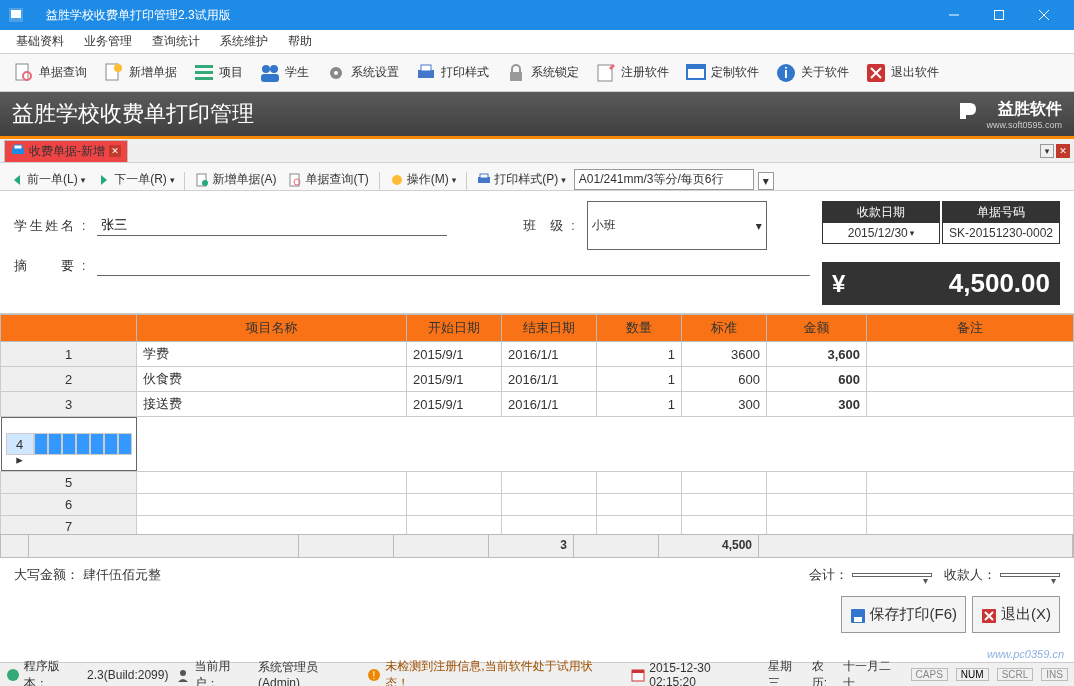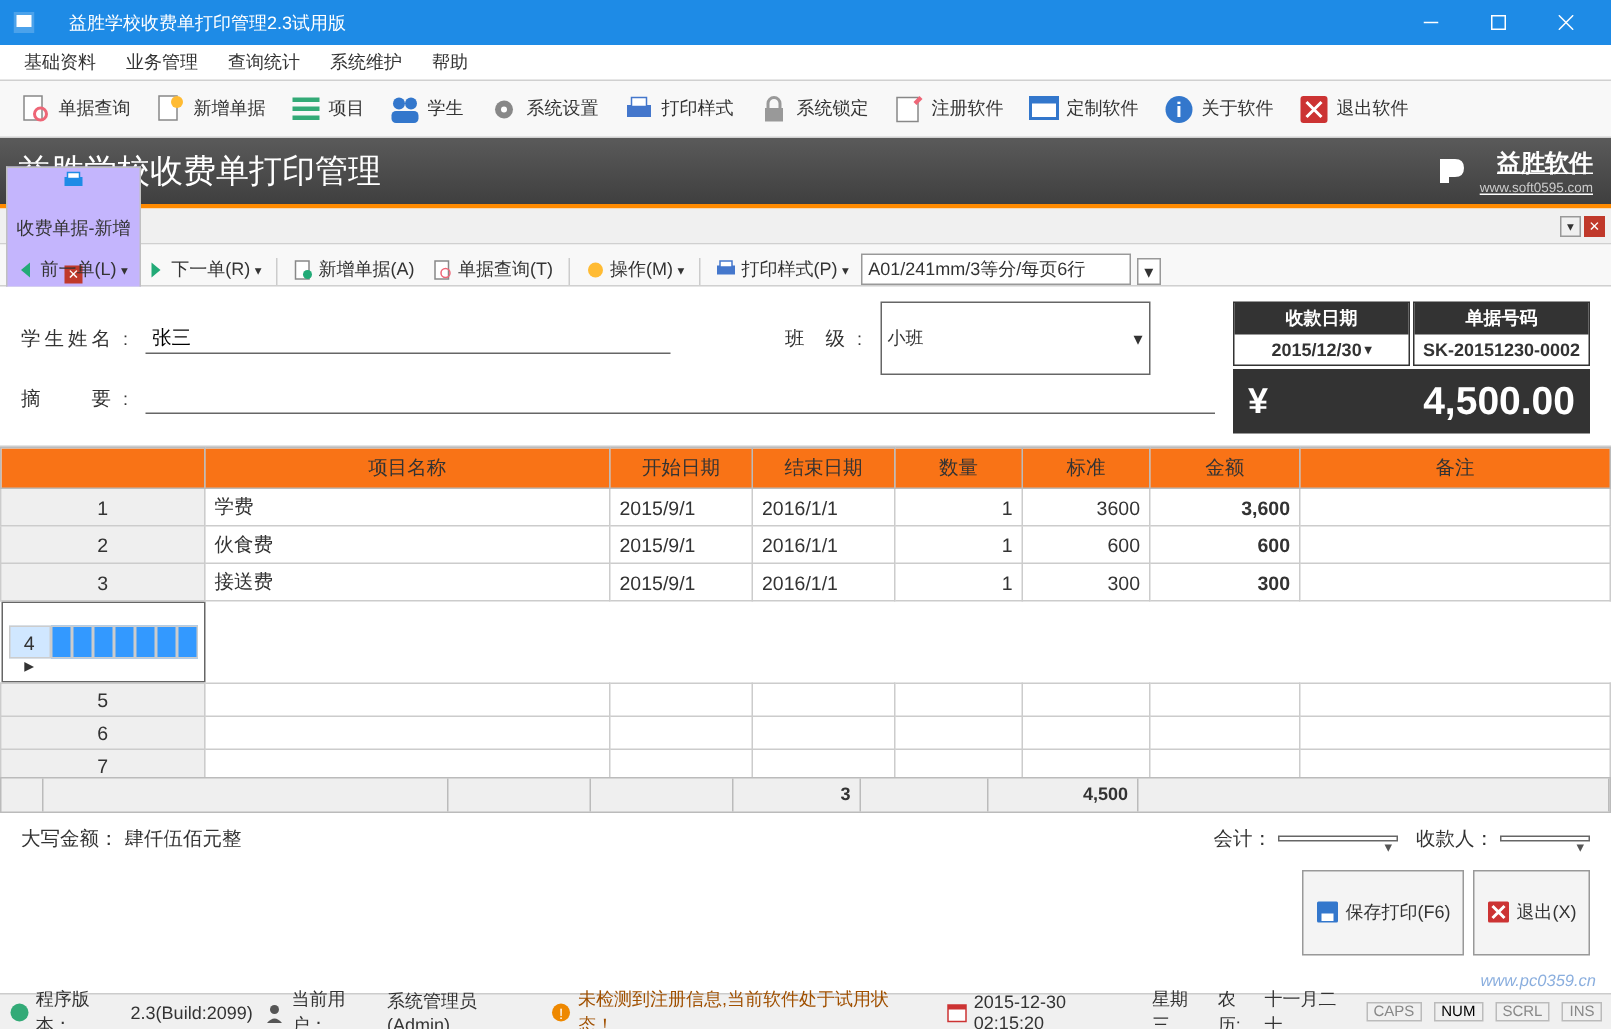--- a/index.html
+++ b/index.html
@@ -13,30 +13,30 @@
 
 .menubar { background: #fff; border-bottom: 1px solid #d0d0d0; height: 24px; display: flex; align-items: center; padding: 0 6px; font-size: 12px; }
 .menubar .menu-item { padding: 2px 10px; cursor: pointer; }
 
 .toolbar1 { background: #f8f8f8; border-bottom: 1px solid #d0d0d0; height: 38px; display: flex; align-items: center; padding: 0 6px; gap: 2px; }
 .tbtn { display: flex; align-items: center; gap: 4px; padding: 4px 6px; cursor: pointer; border: 1px solid transparent; border-radius: 2px; }
 .tbtn .ticon { width: 22px; height: 22px; display: inline-flex; align-items: center; justify-content: center; }
 
 .banner { background: linear-gradient(#5a5a5a,#3f3f3f); height: 44px; display: flex; align-items: center; padding: 0 12px; color: #fff; }
 .banner-title { font-size: 22px; font-weight: normal; flex: 1; }
-.brand { display: flex; align-items: center; gap: 6px; text-decoration: underline; }
+.brand { display: flex; gap: 6px; }
 .brand-logo { width: 24px; height: 24px; }
 .brand-txt { text-align: right; }
 .brand-txt .b1 { font-size: 16px; font-weight: bold; }
 .brand-txt .b2 { font-size: 9px; color: #ccc; }
 
 .orange-strip { height: 3px; background: #ff8a00; }
 
 .tabrow { height: 24px; background: #f0f0f0; border-bottom: 1px solid #d0d0d0; display: flex; align-items: center; padding: 0 4px; }
-.tab { background: #c4b5fd; border: 1px solid #c0c0c0; border-bottom: none; padding: 2px 6px; display: flex; align-items: center; gap: 16px; font-size: 12px; flex-direction: column; }
+.tab { background: #ef4444; border: 1px solid #c0c0c0; border-bottom: none; padding: 2px 6px; display: flex; align-items: center; gap: 4px; font-size: 12px; }
 .tab .picon { width: 14px; height: 14px; }
 .tab .x { width: 12px; height: 12px; background: #c0392b; color: #fff; display: flex; align-items: center; justify-content: center; font-size: 9px; cursor: pointer; }
 .tabrow .spacer { flex: 1; }
 .tabrow .rightctl { display: flex; gap: 2px; }
 .sq { width: 14px; height: 14px; display: flex; align-items: center; justify-content: center; cursor: pointer; border: 1px solid #999; font-size: 9px; }
 .sq.red { background: #c0392b; color: #fff; border-color:#c0392b; }
 
 .toolbar2 { height: 28px; background: #f8f8f8; border-bottom: 1px solid #d0d0d0; display: flex; align-items: flex-end; padding: 0 6px; gap: 4px; font-size: 12px; }
 .t2btn { display: flex; align-items: center; gap: 3px; padding: 2px 4px; cursor: pointer; }
 .t2sep { width: 1px; height: 18px; background: #ccc; margin: 0 2px; }
@@ -45,21 +45,21 @@
 .formarea { padding: 10px 14px 8px 14px; border-bottom: 1px solid #ccc; display: flex; gap: 12px; }
 .formleft { flex: 1; }
 .formtitle { font-size: 28px; font-weight: normal; margin-bottom: 8px; }
 .formrow { display: flex; align-items: center; gap: 8px; margin-bottom: 6px; }
 .formrow label { width: 60px; text-align: justify; text-align-last: justify; font-size: 13px; }
 .formrow .colon { margin-right: 4px; }
 .inp { border: none; border-bottom: 1px solid #666; background: transparent; padding: 2px 4px; font-size: 13px; flex: 1; }
 .inp.w1 { width: 350px; flex: none; }
 .sel { border: 1px solid #666; background: #fff; padding: 15px 4px; display: flex; align-items: center; justify-content: space-between; cursor: pointer; }
 .formright { width: 238px; }
-.infobox { border: 1px solid #333; margin-bottom: 0; font-weight: bold; }
+.infobox { border: 1px solid #333; margin-bottom: 16px; }
 .infohdr { background: #333; color: #fff; text-align: center; padding: 2px 0; font-size: 12px; }
 .infoval { text-align: center; padding: 3px 0; font-size: 12px; display: flex; align-items: center; justify-content: center; gap:2px;}
 .twoboxes { display: flex; gap: 2px; }
 .twoboxes > div { flex: 1; }
 .amountbox { background: #333; color: #fff; display: flex; align-items: center; padding: 6px 10px; margin-top: 2px; }
 .amountbox .yen { font-size: 24px; font-weight: bold; margin-right: 8px; }
 .amountbox .amt { flex: 1; text-align: right; font-size: 26px; font-weight: bold; }
 
 .gridarea { height: 220px; overflow: hidden; }
 table.grid { width: 100%; border-collapse: collapse; font-size: 13px; }
@@ -73,21 +73,21 @@
 
 .sumrow { display: flex; border: 1px solid #bbb; background: #efefef; height: 24px; align-items: stretch; }
 .sumrow div { border-right: 1px solid #bbb; padding: 3px 6px; font-weight: bold; text-align: right; }
 
 .botform { display: flex; align-items: center; gap: 12px; padding: 8px 14px 6px 14px; font-size: 13px; }
 .botform .seg { display: flex; align-items: center; gap: 4px; }
 .botform .sel2 { border: 1px solid #666; background:#fff; padding: 1px 18px 1px 4px; position: relative; min-width: 80px; cursor:pointer;}
 .botform .sel2::after { content: "▾"; position: absolute; right: 3px; top: 1px; font-size: 10px; color:#555;}
 
 .actionbar { display: flex; justify-content: flex-end; gap: 6px; padding: 6px 14px; }
-.abtn { border: 1px solid #999; background: #f4f4f4; padding: 19px 8px; display: flex; align-items: flex-start; gap: 4px; cursor: pointer; font-size: 12px; }
+.abtn { border: 1px solid #999; background: #f4f4f4; padding: 8px 8px; display: flex; align-items: flex-end; gap: 4px; cursor: pointer; font-size: 15px; }
 .abtn .ai { width: 16px; height: 16px; }
 
 .statusbar { height: 24px; background: #f0f0f0; border-top: 1px solid #ccc; display: flex; align-items: center; font-size: 12px; padding: 0 6px; gap: 8px; position: absolute; bottom: 0; left: 0; right: 0; }
 .statusbar .sseg { display: flex; align-items: center; gap: 4px; }
 .statusbar .warn { color: #a05000; }
 .statusbar .flex { flex: 1; }
 .statusbar .cap { border: 1px solid #bbb; padding: 0 4px; color: #888; font-size: 10px; }
 
 .watermark { position: absolute; right: 10px; bottom: 26px; font-size: 26px; font-style: italic; font-weight: bold; color: rgba(30,100,200,0.45); text-shadow: 1px 1px #fff; pointer-events: none; }
 .watermark .sub { font-size: 11px; display:block; text-align:right; font-weight:normal; color: rgba(60,120,200,0.6);}

